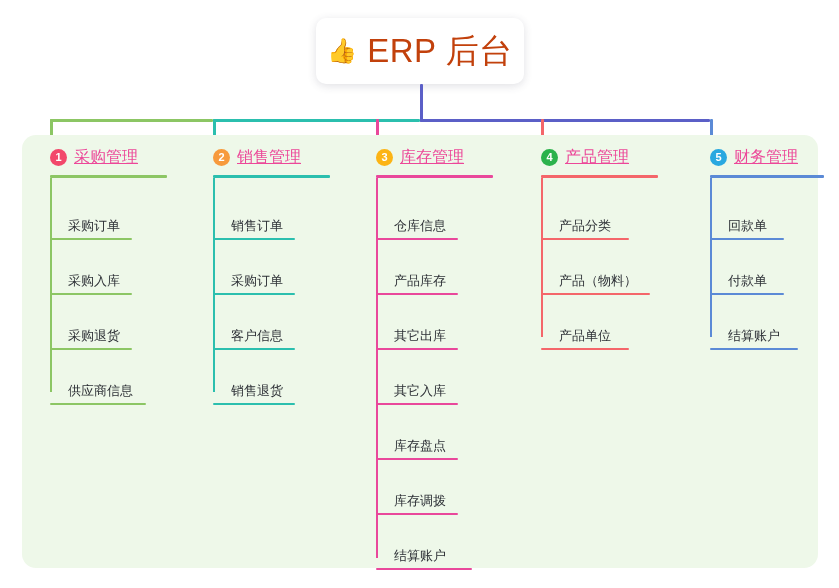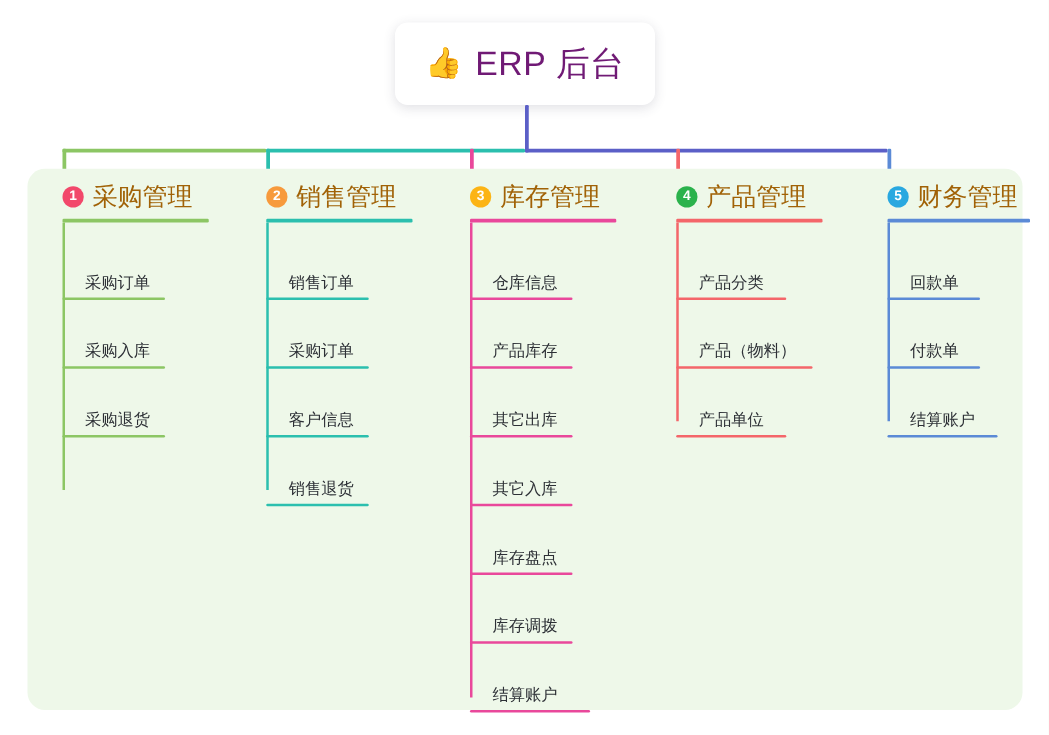--- a/index.html
+++ b/index.html
@@ -18,21 +18,21 @@
     left:316px;top:18px;
     width:208px;height:66px;
     background:#ffffff;
     border-radius:10px;
     box-shadow:0 2px 9px rgba(60,60,90,.16);
     display:flex;align-items:center;justify-content:center;
     box-sizing:border-box;
   }
   .root-emoji{font-size:24px;line-height:1;margin-right:10px;}
   .root-title{
-    font-size:27px;color:#701a75;letter-spacing:.5px;
+    font-size:33px;color:#c2410c;letter-spacing:.5px;
     white-space:nowrap;
   }
 
   
   .conn{position:absolute;}
   .h-seg{height:3px;border-radius:1px;}
   .v-seg{width:3px;border-radius:1px;}
 
   
   .panel{
@@ -50,21 +50,21 @@
     height:26px;
     padding-left:16px;
     box-sizing:border-box;
   }
   .badge{
     width:17px;height:17px;border-radius:50%;
     color:#fff;font-size:11px;line-height:17px;
     text-align:center;font-weight:bold;
     flex:0 0 auto;margin-right:7px;
   }
-  .col-title{font-size:20px;color:#a16207;white-space:nowrap;}
+  .col-title{font-size:16px;color:#ec4899;white-space:nowrap;text-decoration:underline;}
   .head-rule{height:3px;border-radius:1px;margin-top:5px;}
 
   .spine{position:absolute;width:2px;left:16px;}
 
   .items{position:relative;padding-top:16px;}
   .item{
     position:relative;
     height:55px;
     box-sizing:border-box;
   }
@@ -118,20 +118,24 @@
             <div class="item-rule" style="background: rgb(140, 198, 100); width: 82px;"></div>
           </div>
           <div class="item">
             <span class="item-label">采购入库</span>
             <div class="item-rule" style="background: rgb(140, 198, 100); width: 82px;"></div>
           </div>
           <div class="item">
             <span class="item-label">采购退货</span>
             <div class="item-rule" style="background: rgb(140, 198, 100); width: 82px;"></div>
           </div>
+          <div class="item">
+            <span class="item-label">供应商信息</span>
+            <div class="item-rule" style="background: rgb(140, 198, 100); width: 96px;"></div>
+          </div>
         </div>
       </div>
       <div class="col" style="left: 197px; width: 150px;">
         <div class="col-head">
           <span class="badge" style="background: rgb(247, 154, 60);">2</span>
           <span class="col-title">销售管理</span>
         </div>
         <div class="head-rule" style="background: rgb(43, 191, 174); width: 117px; margin-left: 16px;"></div>
         <div class="items">
           <div class="spine" style="background: rgb(43, 191, 174); top: 0px; height: 214px;"></div>

